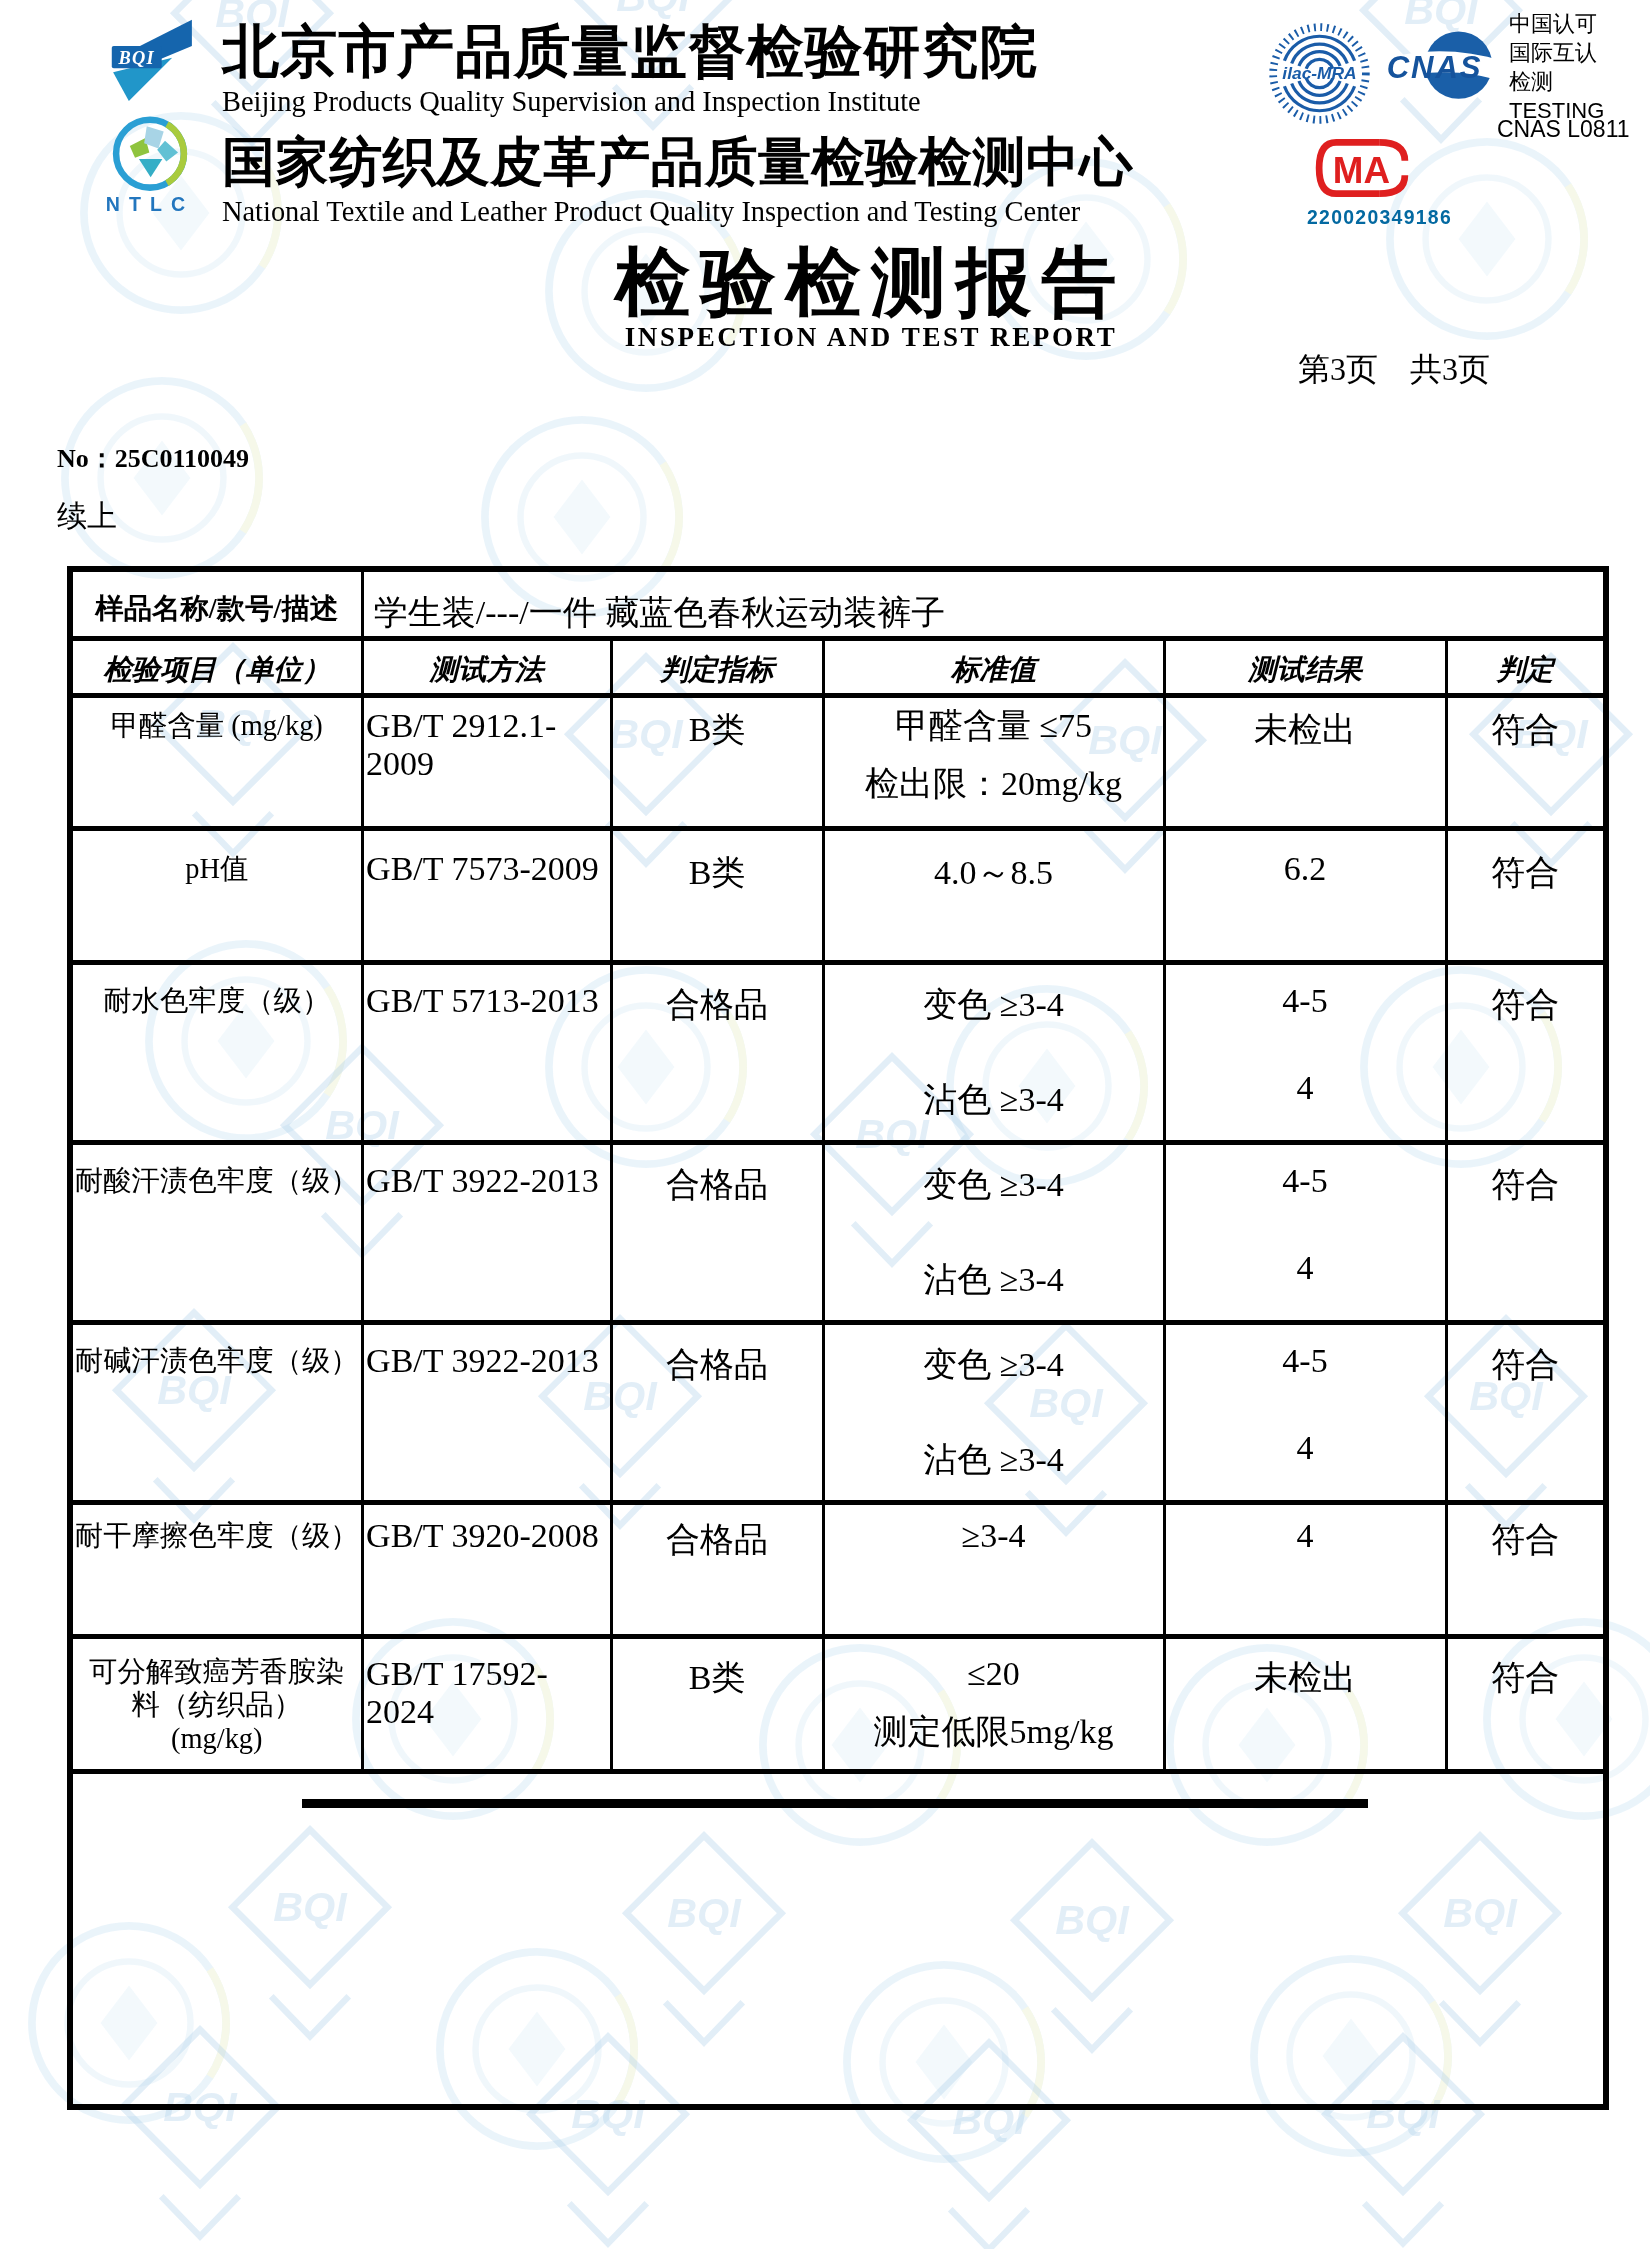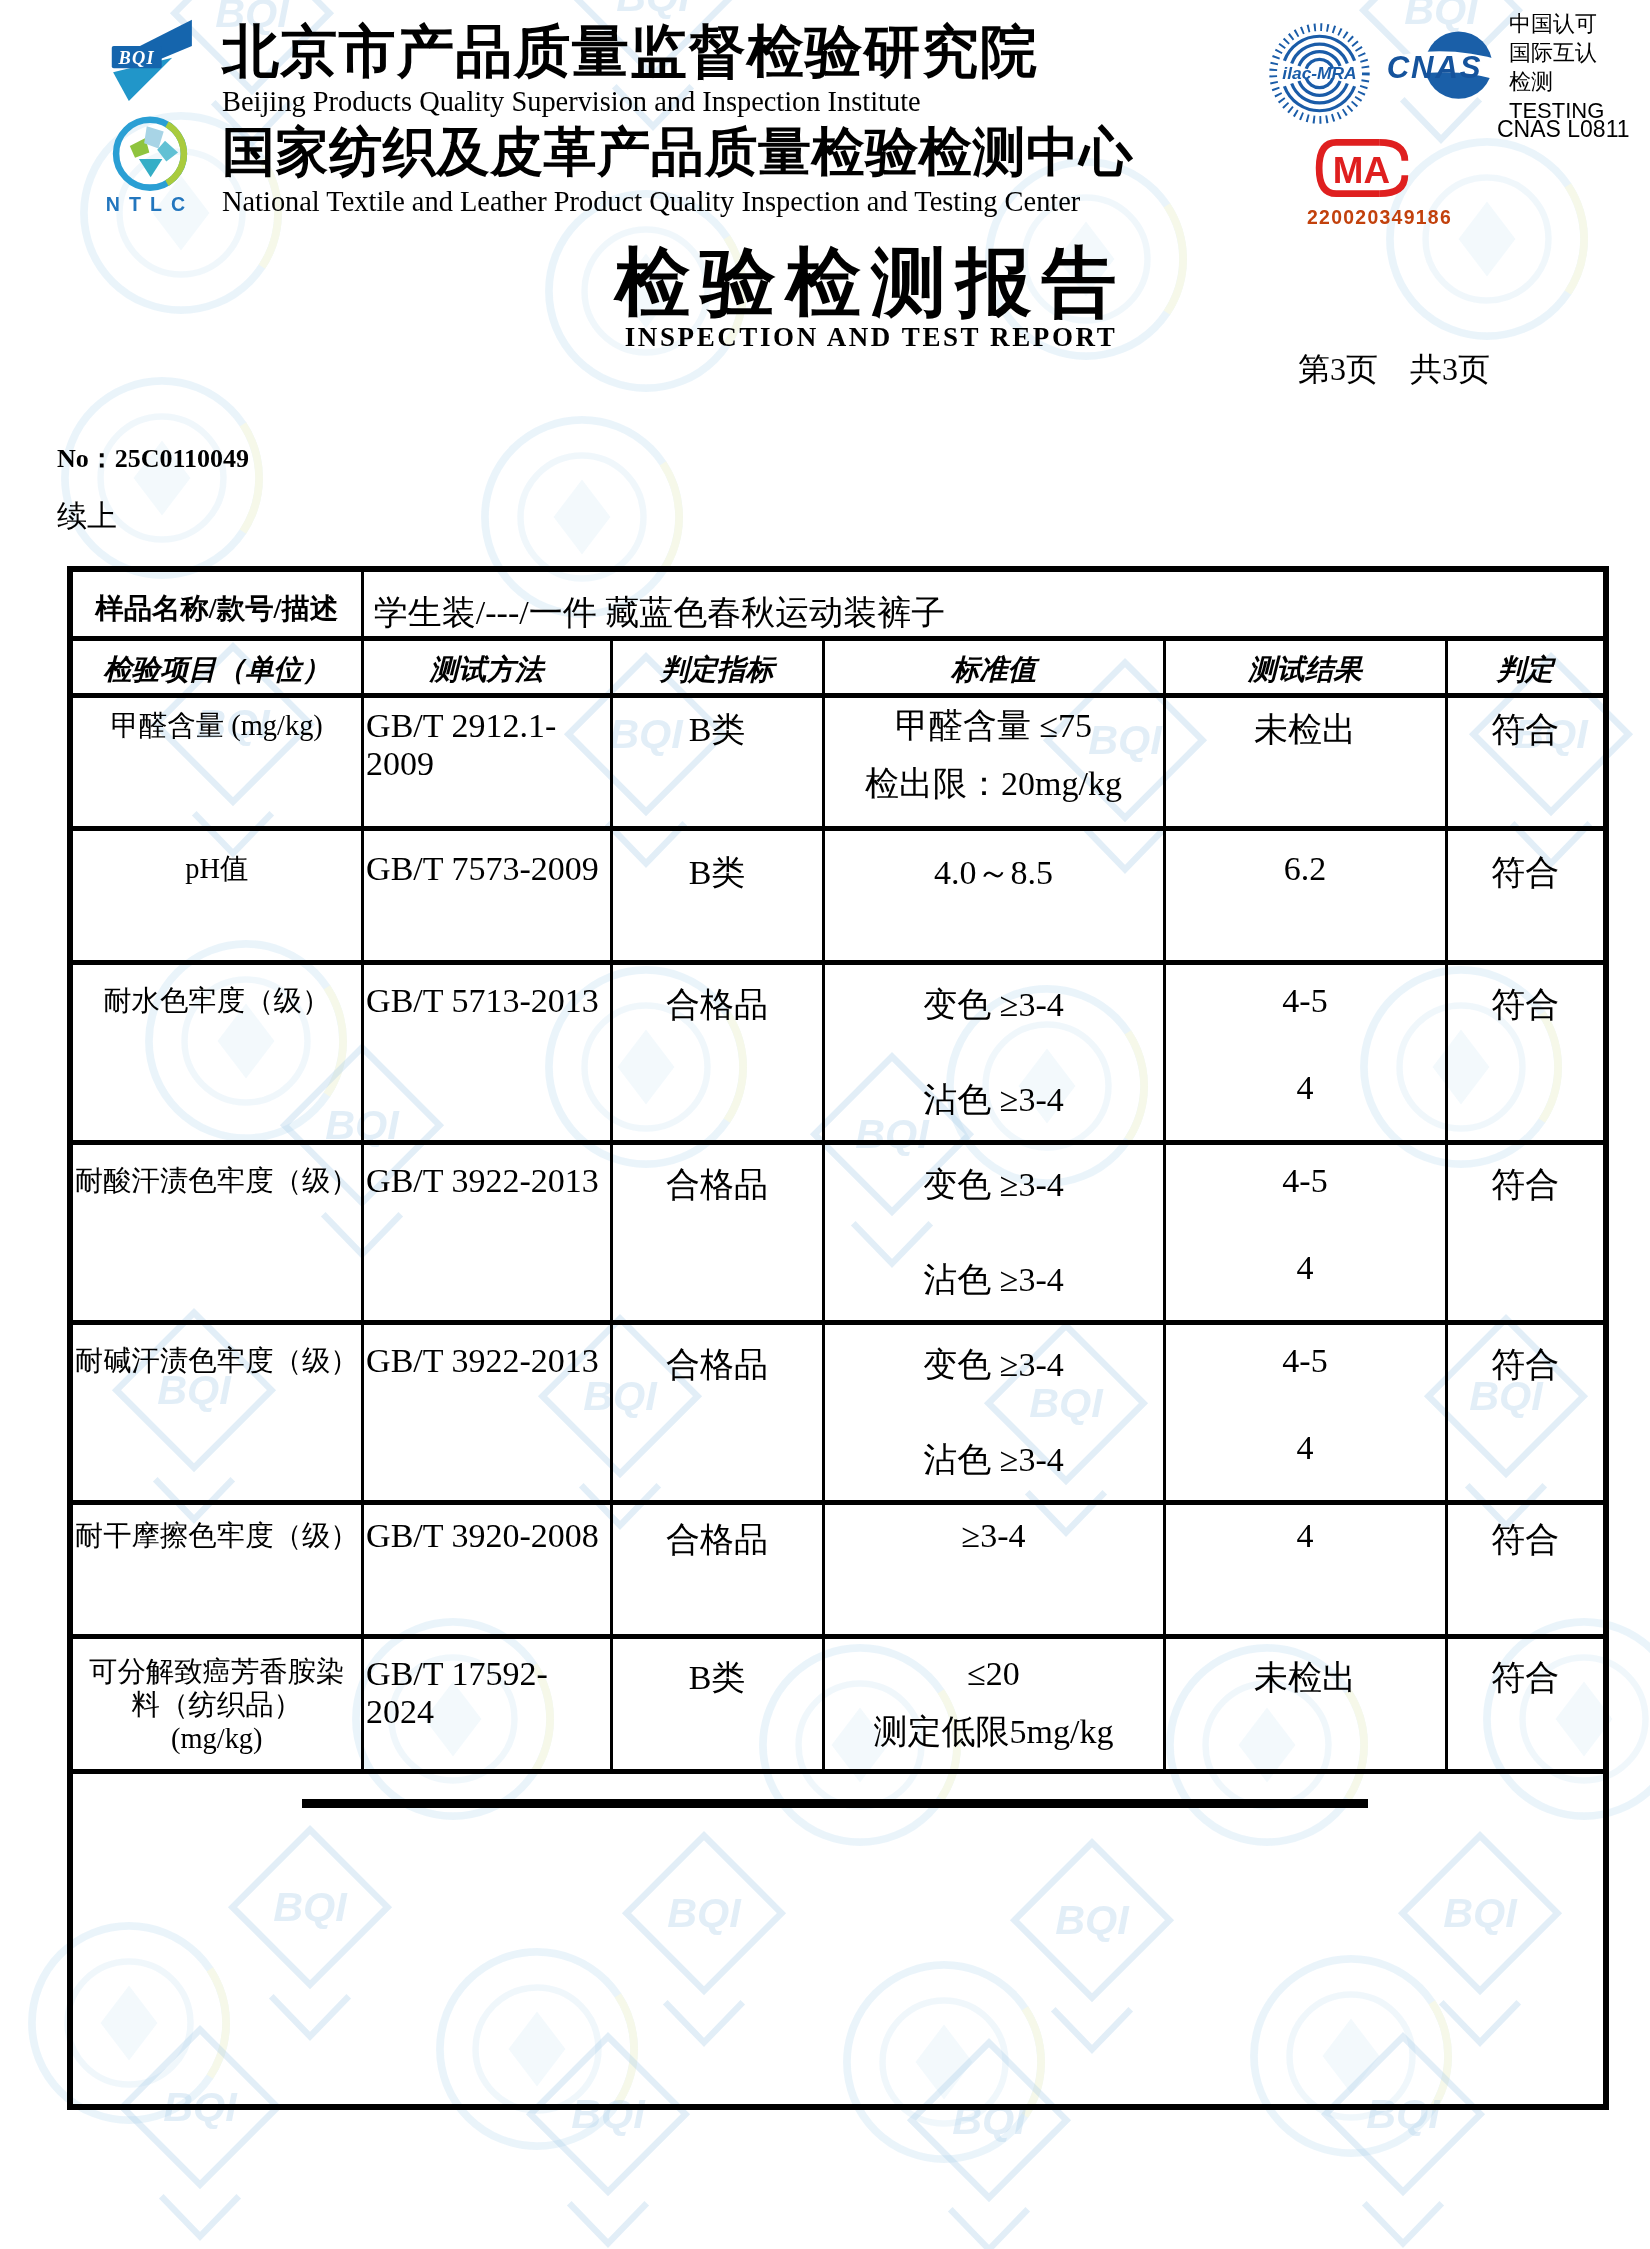--- a/index.html
+++ b/index.html
@@ -11,30 +11,30 @@
   .layer{position:absolute;z-index:1;}
   .wm{position:absolute;z-index:0;}
 
   
   #org1-logo{left:109px;top:17px;width:87px;height:88px;}
   #org1-text{left:222px;top:22px;}
   .org-zh{font-weight:bold;white-space:nowrap;line-height:1.05;}
   #org1-text .org-zh{font-size:57px;letter-spacing:1.3px;}
   #org1-text .org-en{font-size:28.4px;margin-top:3.9px;white-space:nowrap;}
   #org2-logo{left:105px;top:111px;width:90px;height:105px;}
-  #org2-text{left:222px;top:125px;}
+  #org2-text{left:222px;top:135px;}
   #org2-text .org-zh{font-size:53px;letter-spacing:0.6px;}
   #org2-text .org-en{font-size:28.4px;margin-top:5.2px;white-space:nowrap;}
 
   #ilac-seal{left:1268px;top:15.5px;width:103px;height:115px;}
   #cnas-logo{left:1383px;top:24.6px;width:122px;height:81px;}
   #acc-text{left:1509px;top:9px;font-size:22px;line-height:1.32;font-family:"Liberation Sans","DejaVu Sans",sans-serif;}
   #cnas-no{left:1497px;top:116px;font-size:23px;font-family:"Liberation Sans","DejaVu Sans",sans-serif;}
   #cma-mark{left:1313px;top:137px;width:98px;height:62px;}
-  #cma-no{left:1307px;top:206px;font-size:19.4px;font-weight:bold;color:#c2410c;letter-spacing:1.3px;font-family:"Liberation Sans","DejaVu Sans",sans-serif;}
+  #cma-no{left:1307px;top:206px;font-size:19.4px;font-weight:bold;color:#0369a1;letter-spacing:1.3px;font-family:"Liberation Sans","DejaVu Sans",sans-serif;}
 
   #report-title{left:567px;top:233px;width:608px;text-align:center;font-size:75px;font-weight:bold;letter-spacing:10.3px;white-space:nowrap;}
   #report-subtitle{left:567px;top:322px;width:608px;text-align:center;font-size:27px;font-weight:bold;letter-spacing:2.6px;white-space:nowrap;}
   #page-info{left:1298px;top:348px;font-size:32px;white-space:nowrap;}
   #report-no{left:57px;top:441px;font-size:26px;font-weight:bold;white-space:nowrap;}
   #continued{left:57px;top:496px;font-size:30px;}
 
   
   #report-table-wrap{left:67px;top:566px;}
   table{border-collapse:collapse;table-layout:fixed;width:1536px;border:6.5px solid #000;background:transparent;}

